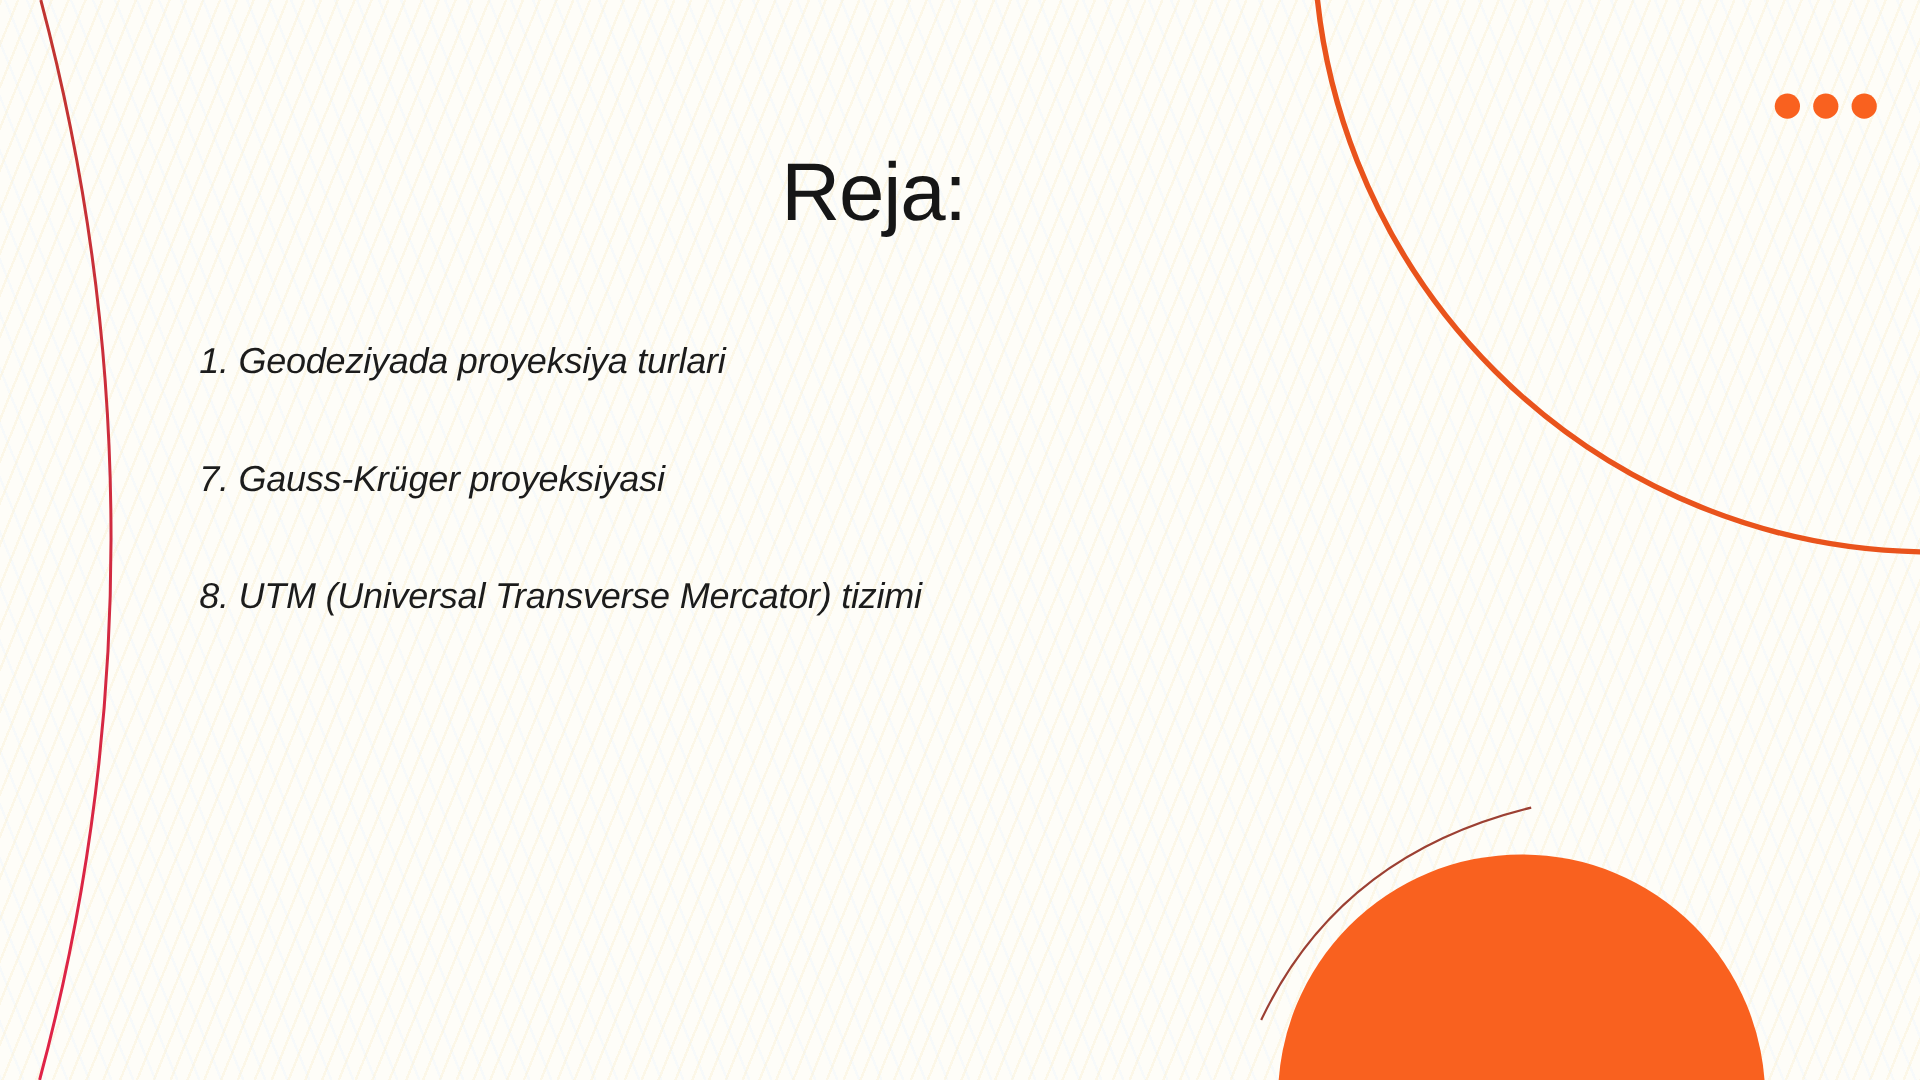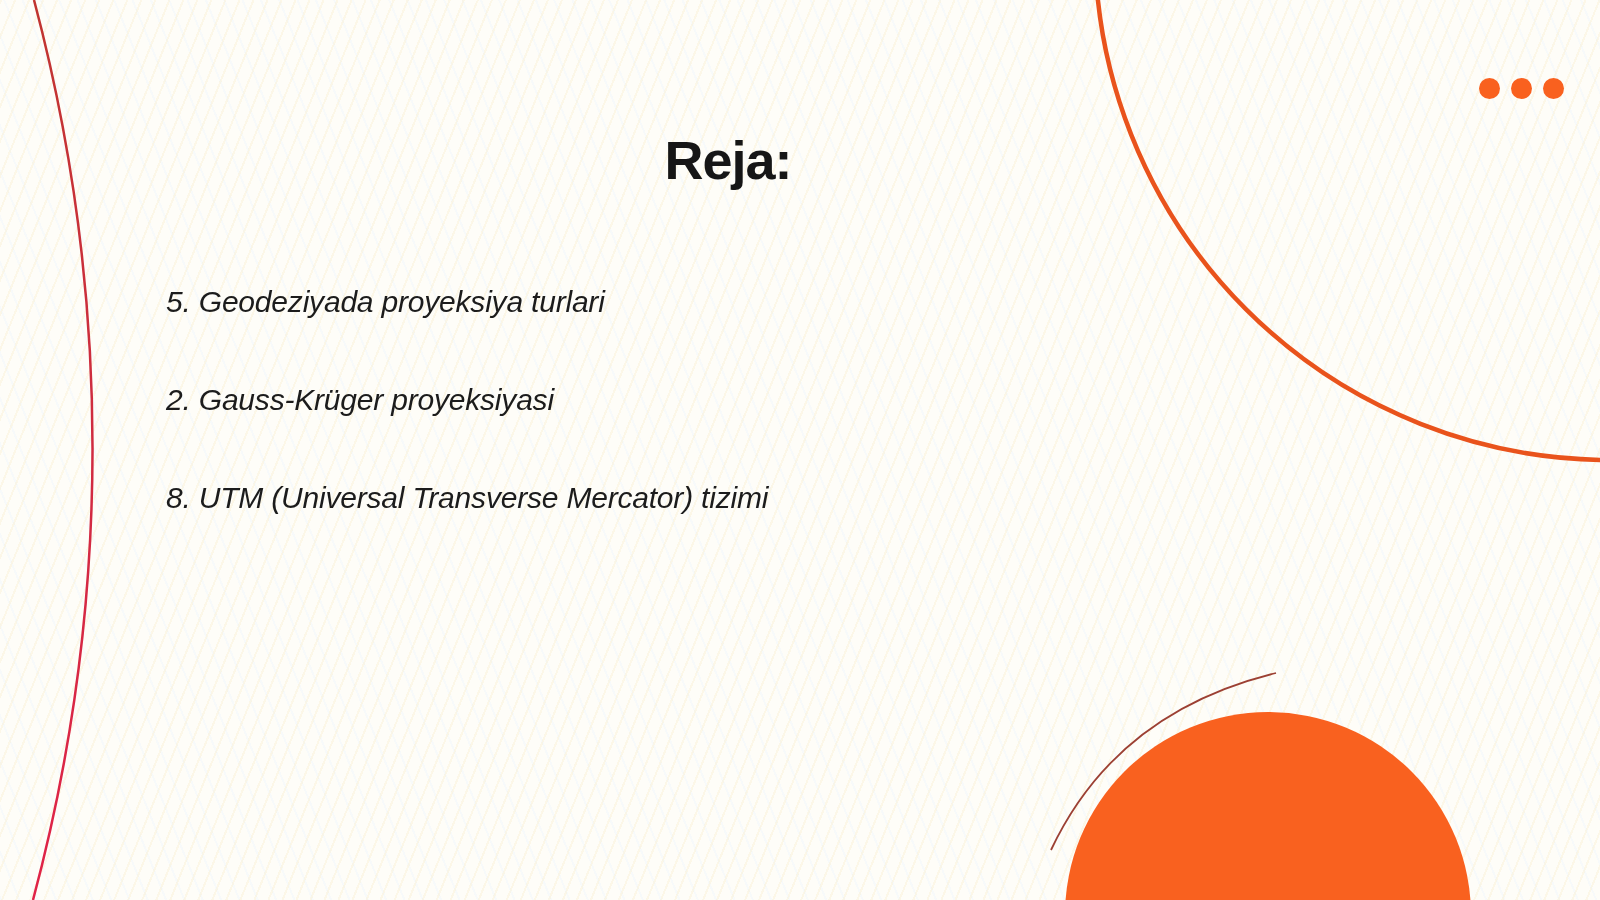--- a/index.html
+++ b/index.html
@@ -33,23 +33,23 @@
     position: absolute;
     inset: 0;
     pointer-events: none;
   }
   .title {
     position: absolute;
     top: 128px;
     left: 528px;
     width: 400px;
     text-align: center;
-    font-size: 54px;
+    font-size: 68px;
     line-height: 64px;
-    font-weight: 700;
+    font-weight: 400;
     letter-spacing: -1px;
     color: #161616;
   }
   .items {
     position: absolute;
     top: 284px;
     left: 166px;
     width: 760px;
   }
   .item {
@@ -100,18 +100,18 @@
 
   <div class="dots">
     <div class="dot"></div>
     <div class="dot"></div>
     <div class="dot"></div>
   </div>
 
   <div class="title">Reja:</div>
 
   <div class="items">
-    <div class="item">5. Geodeziyada proyeksiya turlari</div>
-    <div class="item">2. Gauss-Krüger proyeksiyasi</div>
+    <div class="item">1. Geodeziyada proyeksiya turlari</div>
+    <div class="item">7. Gauss-Krüger proyeksiyasi</div>
     <div class="item">8. UTM (Universal Transverse Mercator) tizimi</div>
   </div>
 
 </div>
 
 </body></html>

